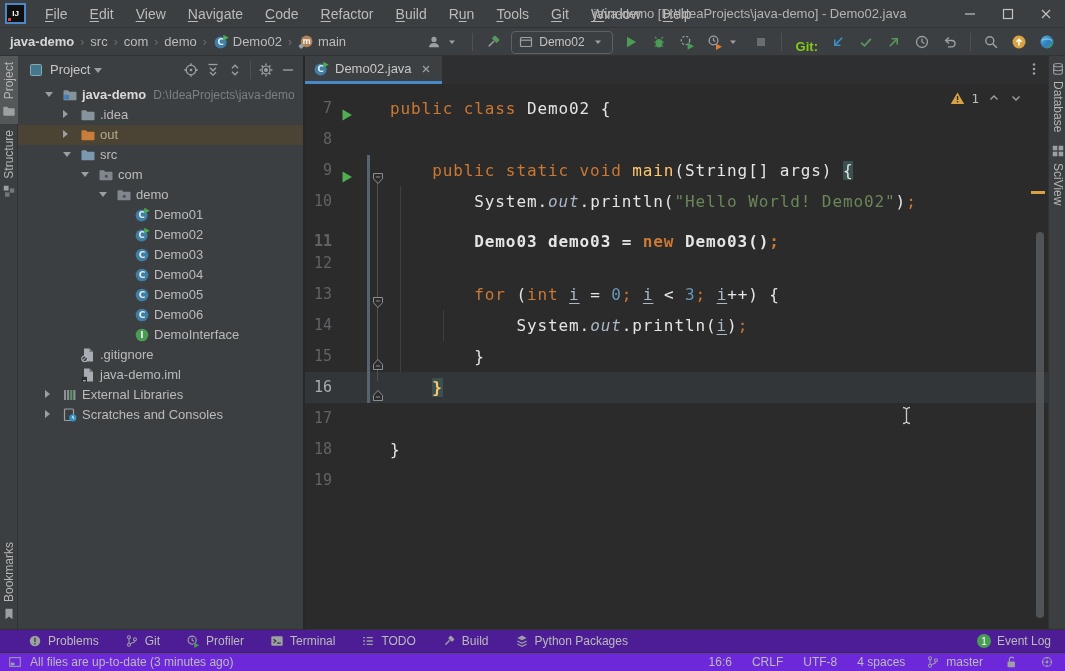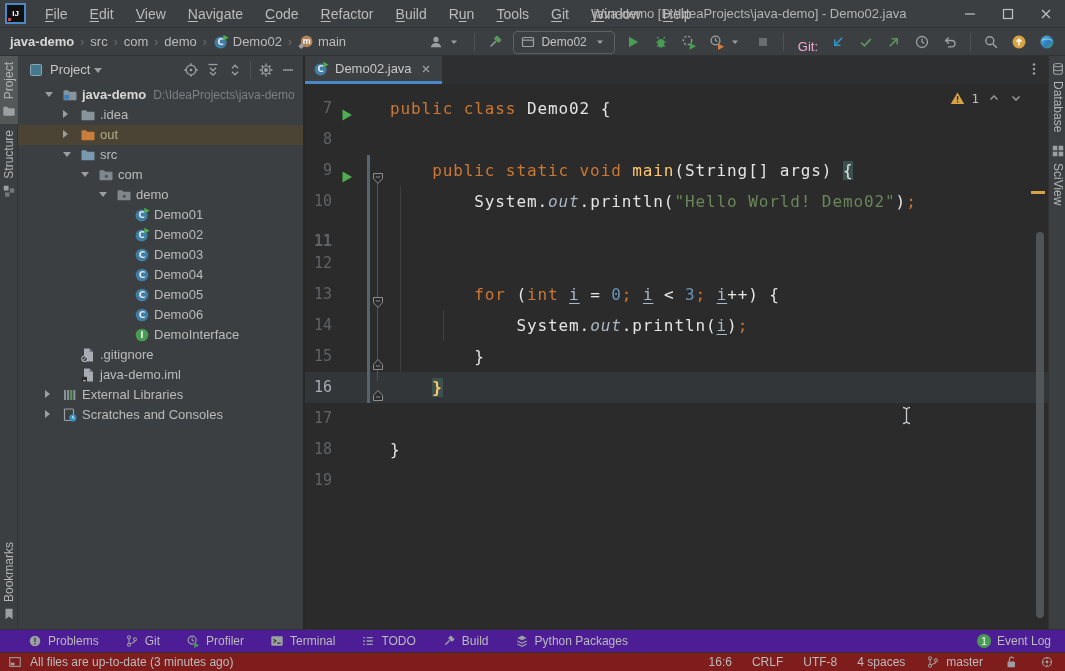--- a/index.html
+++ b/index.html
@@ -29,21 +29,21 @@
           border-bottom:1px solid #323232;display:flex;align-items:center;box-sizing:border-box;}
   #breadcrumbs{display:flex;align-items:center;padding-left:10px;font-size:13px;gap:4px;}
   .bc-item{display:flex;align-items:center;gap:4px;color:#bbbbbb;}
   .bc-item.bold{font-weight:bold;color:#d7d7d7;}
   .bc-sep{color:#6e6e6e;font-size:12px;padding:0 2px;}
   #nav-right{position:absolute;right:8px;top:0;height:28px;display:flex;align-items:center;gap:8px;}
   .tb-divider{width:1px;height:18px;background:#515151;margin:0 2px;}
   .tb-btn{display:flex;align-items:center;gap:2px;padding:2px;border-radius:3px;}
   #run-config{display:flex;align-items:center;gap:5px;border:1px solid #5e6163;border-radius:4px;
               height:21px;padding:0 6px;font-size:12px;color:#c3c3c3;}
-  #git-label{font-size:13px;color:#f9a8d4;margin:8px 2px 0 4px;}
+  #git-label{font-size:13px;color:#84cc16;margin:8px 2px 0 4px;font-weight:bold;}
 
   
   #main{position:absolute;left:0;top:56px;width:1065px;height:573px;}
   #left-stripe{position:absolute;left:0;top:0;width:18px;height:573px;background:#3c3f41;
                border-right:1px solid #323232;box-sizing:border-box;}
   .stripe-btn{display:flex;flex-direction:column;align-items:center;gap:5px;padding:6px 0;width:18px;box-sizing:border-box;}
   .stripe-btn.active{background:#545859;}
   .stripe-label-l{writing-mode:vertical-rl;transform:rotate(180deg);font-size:12px;color:#b6b6b6;}
   .stripe-label-r{writing-mode:vertical-rl;font-size:12px;color:#b6b6b6;}
   .stripe-btn .icn{width:14px;height:14px;}
@@ -102,21 +102,21 @@
 
   
   #bottom-toolbar{position:absolute;left:0;top:629px;width:1065px;height:23px;background:#4c1d95;
                   border-top:1px solid #323232;display:flex;align-items:center;box-sizing:border-box;}
   .bb-item{display:flex;align-items:center;gap:6px;font-size:12px;color:#bbbbbb;margin-right:26px;}
   .bb-item .icn{width:14px;height:14px;}
   #bb-left{display:flex;padding-left:28px;}
   #bb-right{position:absolute;right:14px;display:flex;align-items:center;gap:6px;font-size:12px;}
   #event-badge{width:14px;height:14px;border-radius:50%;background:#499c54;color:#fff;font-size:10px;
                display:flex;align-items:center;justify-content:center;}
-  #statusbar{position:absolute;left:0;top:652px;width:1065px;height:19px;background:#7f1d1d;
+  #statusbar{position:absolute;left:0;top:652px;width:1065px;height:19px;background:#6d28d9;
              border-top:1px solid #323232;display:flex;align-items:center;font-size:12px;box-sizing:border-box;}
   #status-left{display:flex;align-items:center;gap:8px;padding-left:8px;color:#bbbbbb;}
   #status-right{position:absolute;right:10px;display:flex;align-items:center;gap:20px;color:#bbbbbb;}
   .st-item{display:flex;align-items:center;gap:5px;}
 </style>
 </head>
 <body>
 
 <div id="app">
 
@@ -657,21 +657,21 @@
                   <path d="M1.5 1.5l9.5 5.5-9.5 5.5z" fill="#4faf50"></path>
                 </svg></span><span class="code-text"><span class="tk-kw">public class </span><span class="tk-pl">Demo02 {</span></span></div>
             <div class="code-line" style="top: 40px;"><span class="gutter-num">8</span><span class="code-text"></span></div>
             <div class="code-line" style="top: 71px;"><span class="gutter-num">9</span><span class="gutter-run"><svg width="12" height="14" viewBox="0 0 12 14">
                   <path d="M1.5 1.5l9.5 5.5-9.5 5.5z" fill="#4faf50"></path>
                 </svg></span><span class="gutter-fold"><svg width="12" height="13" viewBox="0 0 12 13">
                   <path d="M1.5 1.5h9v5.2L6 11.5 1.5 6.7z" fill="#2b2b2b" stroke="#8c8e90" stroke-width="1"></path>
                   <path d="M3.8 5h4.4" stroke="#8c8e90" stroke-width="1"></path>
                 </svg></span><span class="code-text"><span class="tk-kw">    public static void </span><span class="tk-fn">main</span><span class="tk-pl">(String[] args) </span><span class="tk-brl">{</span></span></div>
             <div class="code-line" style="top: 102px;"><span class="gutter-num">10</span><span class="code-text"><span class="tk-pl">        System.</span><span class="tk-fld">out</span><span class="tk-pl">.println(</span><span class="tk-str">"Hello World! Demo02"</span><span class="tk-pl">)</span><span class="tk-semi">;</span></span></div>
-            <div class="code-line" style="top: 142px; font-weight: bold;"><span class="gutter-num">11</span></div>
+            <div class="code-line" style="top: 142px; font-weight: bold;"><span class="gutter-num">11</span><span class="code-text"><span class="tk-pl">        Demo03 demo03 = </span><span class="tk-kw">new </span><span class="tk-pl">Demo03()</span><span class="tk-semi">;</span></span></div>
             <div class="code-line" style="top: 164px;"><span class="gutter-num">12</span></div>
             <div class="code-line" style="top: 195px;"><span class="gutter-num">13</span><span class="gutter-fold"><svg width="12" height="13" viewBox="0 0 12 13">
                   <path d="M1.5 1.5h9v5.2L6 11.5 1.5 6.7z" fill="#2b2b2b" stroke="#8c8e90" stroke-width="1"></path>
                   <path d="M3.8 5h4.4" stroke="#8c8e90" stroke-width="1"></path>
                 </svg></span><span class="code-text"><span class="tk-kw">        for </span><span class="tk-pl">(</span><span class="tk-kw">int </span><span class="tk-var">i</span><span class="tk-pl"> = </span><span class="tk-num">0</span><span class="tk-semi">; </span><span class="tk-var">i</span><span class="tk-pl"> &lt; </span><span class="tk-num">3</span><span class="tk-semi">; </span><span class="tk-var">i</span><span class="tk-pl">++) {</span></span></div>
             <div class="code-line" style="top: 226px;"><span class="gutter-num">14</span><span class="code-text"><span class="tk-pl">            System.</span><span class="tk-fld">out</span><span class="tk-pl">.println(</span><span class="tk-var">i</span><span class="tk-pl">)</span><span class="tk-semi">;</span></span></div>
             <div class="code-line" style="top: 257px;"><span class="gutter-num">15</span><span class="gutter-fold"><svg width="12" height="13" viewBox="0 0 12 13">
                   <path d="M1.5 11.5h9V6.3L6 1.5 1.5 6.3z" fill="#2b2b2b" stroke="#8c8e90" stroke-width="1"></path>
                   <path d="M3.8 8h4.4" stroke="#8c8e90" stroke-width="1"></path>
                 </svg></span><span class="code-text"><span class="tk-pl">        }</span></span></div>

